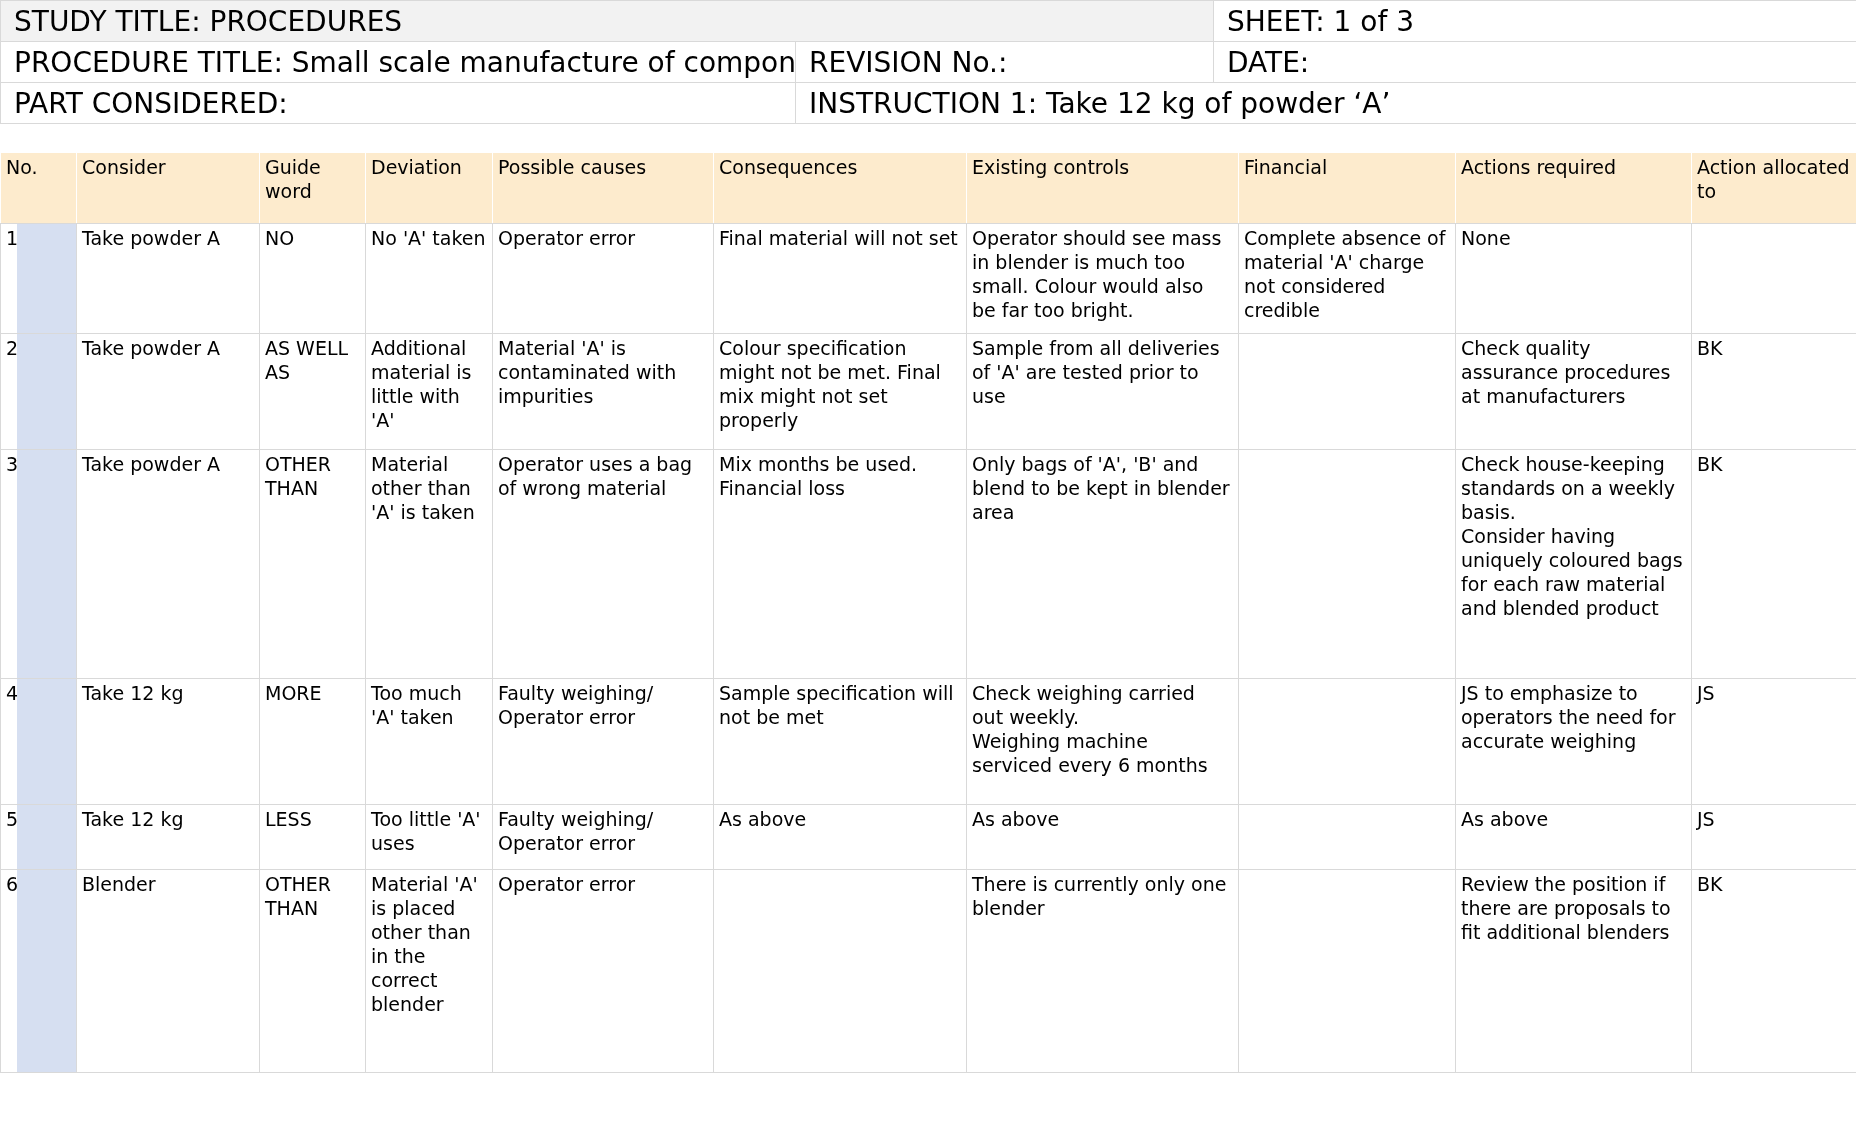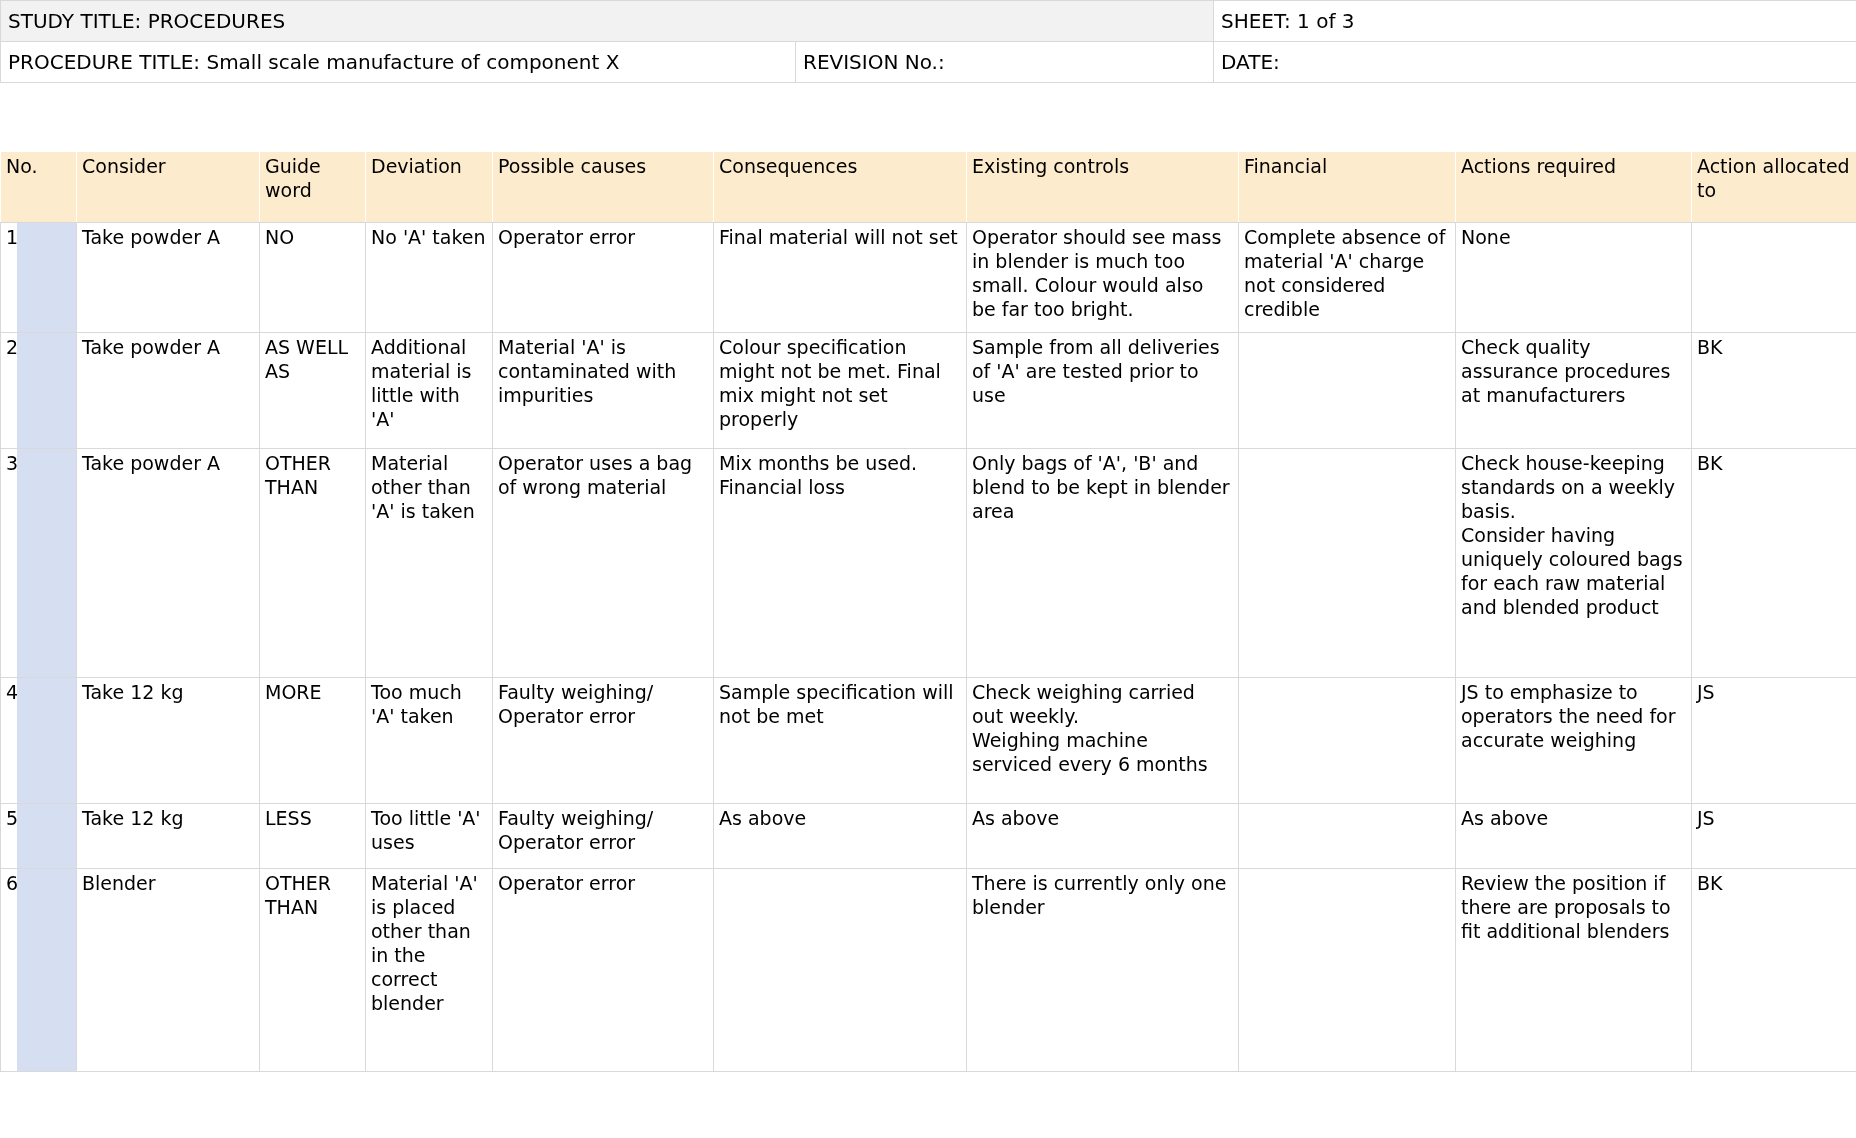--- a/index.html
+++ b/index.html
@@ -12,29 +12,29 @@
   body{
     width:1856px;height:1138px;
     font-family:"DejaVu Sans","Liberation Sans",sans-serif;
     color:#000;
   }
   table{border-collapse:collapse;table-layout:fixed;width:1856px;}
   
   .top-table td{
     border:1px solid var(--border);
     height:40px;
-    padding:0 7px;
-    font-size:20px;
+    padding:0 13px;
+    font-size:28px;
     vertical-align:middle;
     white-space:nowrap;
     overflow:hidden;
   }
   .gray{background:var(--title-fill);}
   
-  .main-table{margin-top:68px;}
+  .main-table{margin-top:28px;}
   .main-table th,.main-table td{
     border:1px solid #d9d9d9;
     vertical-align:top;
     text-align:left;
     padding:2px 6px 2px 5px;
     font-size:19px;
     line-height:24px;
     font-weight:normal;
     overflow:hidden;
   }
@@ -66,20 +66,24 @@
     </colgroup>
   <tbody>
       <tr>
     <td class="gray" colspan="2">STUDY TITLE: PROCEDURES</td>
     <td>SHEET: 1 of 3</td>
   </tr>
   <tr>
     <td>PROCEDURE TITLE: Small scale manufacture of component X</td>
     <td>REVISION No.:</td>
     <td>DATE:</td>
+  </tr>
+  <tr>
+    <td>PART CONSIDERED:</td>
+    <td colspan="2">INSTRUCTION 1: Take 12 kg of powder ‘A’</td>
   </tr>
 </tbody>
   </table>
 
 <table class="main-table">
   <colgroup>
     <col style="width:76px">
       <col style="width:183px">
       <col style="width:106px">
     <col style="width:127px">

